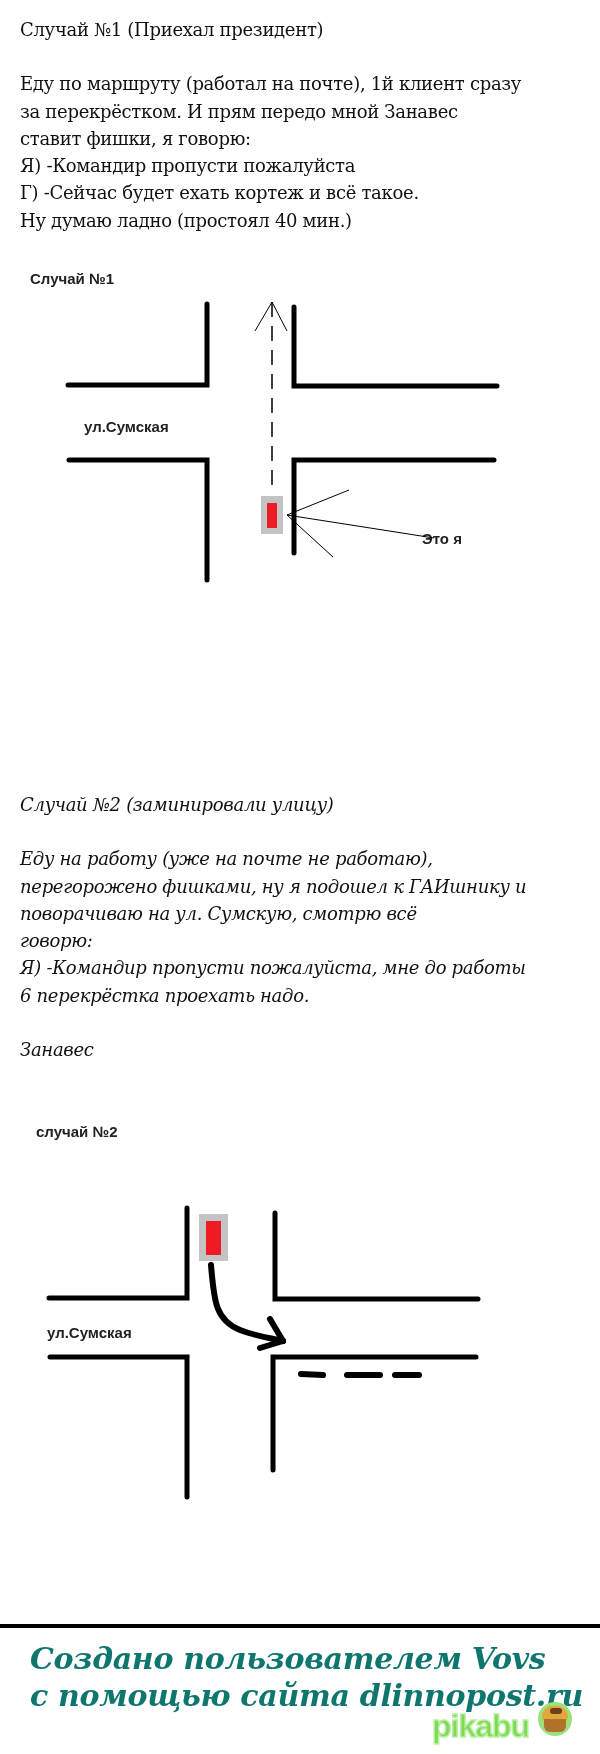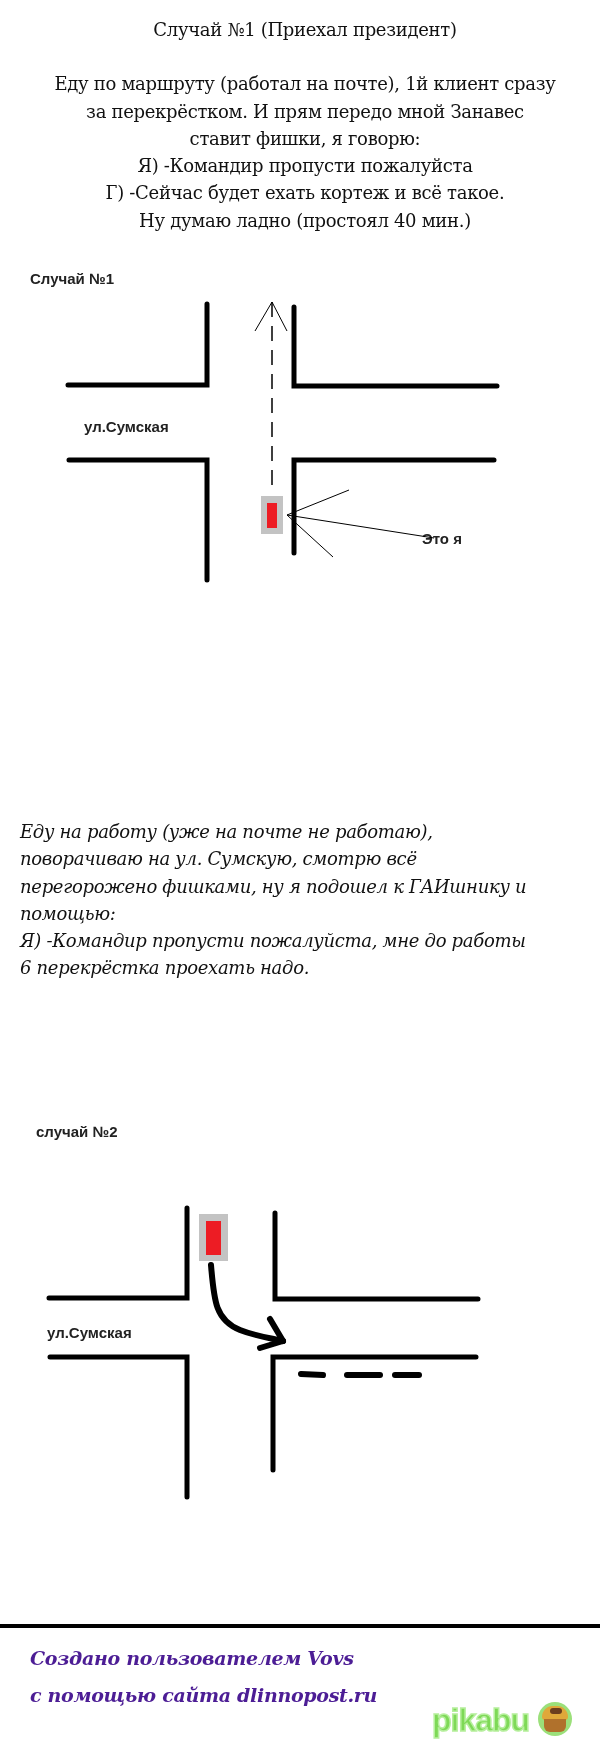--- a/index.html
+++ b/index.html
@@ -2,29 +2,29 @@
 <html><head>
   <meta charset="utf-8">
   <style>
     html, body { margin: 0; padding: 0; background: #ffffff; }
     body { width: 600px; height: 1754px; position: relative; overflow: hidden; color: #111; }
     .serif { font-family: "DejaVu Serif", "Liberation Serif", serif; }
     .sans { font-family: "Liberation Sans", "DejaVu Sans", sans-serif; }
     .story { position: absolute; left: 20px; width: 570px; font-size: 18px; line-height: 27.3px; letter-spacing: -0.3px; }
     .story p { margin: 0; }
     .story .gap { height: 27px; }
-    #story1 { top: 16px; text-align: center; }
+    #story1 { top: 16px; }
     #story2 { top: 791px; font-style: italic; }
     .diagram { position: absolute; left: 0; width: 532px; }
     .diag-label { position: absolute; font-weight: bold; font-size: 15px; color: #222; white-space: nowrap; }
     .sep { position: absolute; left: 0; top: 1624px; width: 600px; height: 4px; background: #000; }
-    .footer { position: absolute; left: 30px; top: 1640px; font-size: 19px; line-height: 37px; font-style: italic; font-weight: bold; color: #4c1d95; letter-spacing: -0.3px; }
+    .footer { position: absolute; left: 30px; top: 1640px; font-size: 30px; line-height: 37px; font-style: italic; font-weight: bold; color: #0f766e; letter-spacing: -0.3px; }
     .footer p { margin: 0; }
     .logo { position: absolute; left: 432px; top: 1698px; width: 150px; height: 40px; }
-    .logo-text { position: absolute; left: 0; top: 4px; font-size: 32px; font-weight: bold; color: #7ed957; -webkit-text-stroke: 1.5px #b7ef9e; letter-spacing: -1px; }
+    .logo-text { position: absolute; left: 0; top: 10px; font-size: 32px; font-weight: bold; color: #7ed957; -webkit-text-stroke: 1.5px #b7ef9e; letter-spacing: -1px; }
     .muffin { position: absolute; left: 106px; top: 4px; width: 34px; height: 34px; border-radius: 50%; background: #9be07a; }
     .muffin-cap { position: absolute; left: 4px; top: 4px; width: 26px; height: 14px; border-radius: 13px 13px 4px 4px; background: #e0a83a; }
     .muffin-choc { position: absolute; left: 12px; top: 6px; width: 12px; height: 6px; border-radius: 6px; background: #6b3e1e; }
     .muffin-cup { position: absolute; left: 6px; top: 17px; width: 22px; height: 13px; border-radius: 0 0 6px 6px; background: #b0712c; }
     .watermark { position: absolute; left: 548px; top: 1773px; font-size: 12px; color: #777; }
   </style>
 </head>
 <body>
 
 <div id="story1" class="story serif">
@@ -58,28 +58,30 @@
     <rect x="267" y="503" width="10" height="25" fill="#ed1c24"></rect>
     <g stroke="#000" stroke-width="1">
       <line x1="287" y1="515" x2="349" y2="490"></line>
       <line x1="287" y1="515" x2="434" y2="538"></line>
       <line x1="287" y1="515" x2="333" y2="557"></line>
     </g>
   </svg>
 </div>
 
 <div id="story2" class="story serif">
+  <p>Случай №2 (заминировали улицу)</p>
   <div class="gap"></div>
   <p>Еду на работу (уже на почте не работаю),</p>
+  <p>перегорожено фишками, ну я подошел к ГАИшнику и</p>
   <p>поворачиваю на ул. Сумскую, смотрю всё</p>
-  <p>перегорожено фишками, ну я подошел к ГАИшнику и</p>
-  <p>помощью:</p>
+  <p>говорю:</p>
   <p>Я) -Командир пропусти пожалуйста, мне до работы</p>
   <p>6 перекрёстка проехать надо.</p>
   <div class="gap"></div>
+  <p>Занавес</p>
 </div>
 
 <div class="diagram" style="top:0; height:1600px;">
   <span class="diag-label sans" style="left:36px; top:1123px;">случай №2</span>
   <span class="diag-label sans" style="left:47px; top:1324px;">ул.Сумская</span>
   <svg width="600" height="1600" style="position:absolute; left:0; top:0;">
     <g stroke="#000" stroke-width="5" stroke-linecap="round" fill="none">
       <polyline points="49,1298 187,1298 187,1208"></polyline>
       <polyline points="275,1213 275,1299 478,1299"></polyline>
       <polyline points="50,1357 187,1357 187,1497"></polyline>

